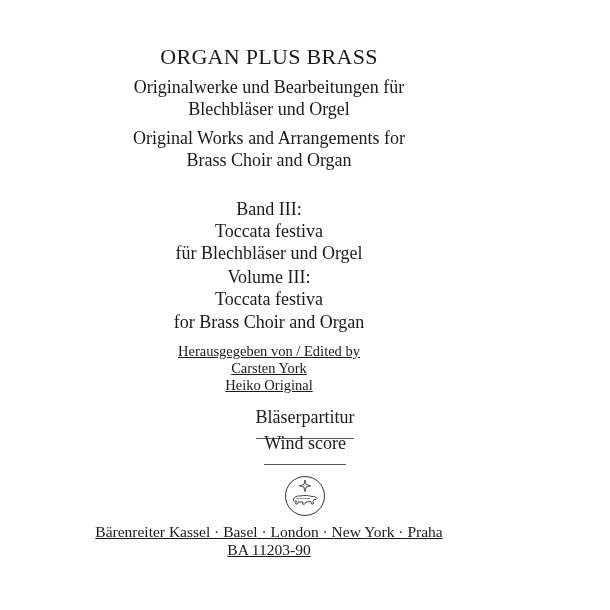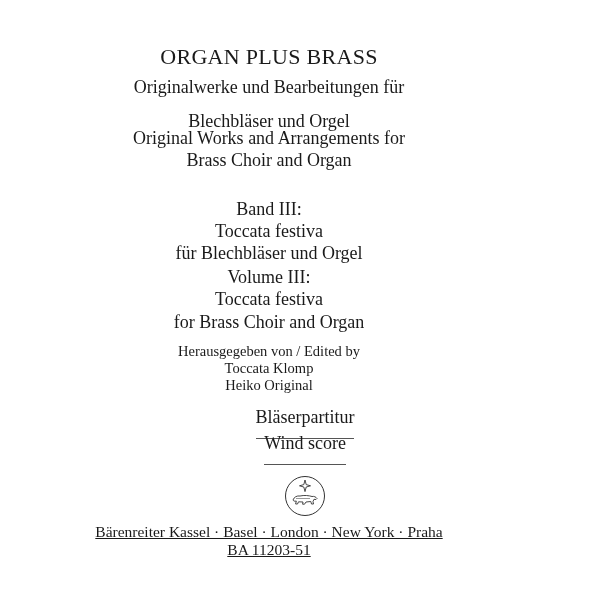--- a/index.html
+++ b/index.html
@@ -1,57 +1,57 @@
 <!DOCTYPE html>
 <html><head>
   <meta charset="utf-8">
   <style>
     html, body { margin: 0; padding: 0; background: #ffffff; }
     body { width: 610px; height: 610px; position: relative; overflow: hidden;
            font-family: "Liberation Serif", "DejaVu Serif", serif; color: #1a1a1a; }
     .line { position: absolute; left: 0; width: 538px; text-align: center; white-space: nowrap; line-height: 1; }
     .title { font-size: 22px; letter-spacing: 0.3px; }
     .sub { font-size: 18px; text-align: center; }
-    .small { font-size: 14.5px; }
+    .small { font-size: 14.5px; text-decoration: underline; }
     .pub { font-size: 15.5px; text-decoration: underline; }
     .rule-wrap { position: absolute; left: 0; width: 610px; text-align: center; }
     .ruled { display: inline-block; border-bottom: 1px solid #555; padding-bottom: 12px; font-size: 18px; line-height: 1; }
     .logo { position: absolute; left: 284px; top: 475px; width: 42px; height: 42px; }
   </style>
 </head>
 <body>
 
 <div>
   <div class="line title" style="top:46px">ORGAN PLUS BRASS</div>
 
   <div class="line sub" style="top:78px">Originalwerke und Bearbeitungen für</div>
-  <div class="line sub" style="top:112px">Blechbläser und Orgel</div>
+  <div class="line sub" style="top:100px">Blechbläser und Orgel</div>
   <div class="line sub" style="top:129px">Original Works and Arrangements for</div>
   <div class="line sub" style="top:151px">Brass Choir and Organ</div>
 
   <div class="line sub" style="top:200px">Band III:</div>
   <div class="line sub" style="top:222px">Toccata festiva</div>
   <div class="line sub" style="top:244px">für Blechbläser und Orgel</div>
   <div class="line sub" style="top:268px">Volume III:</div>
   <div class="line sub" style="top:290px">Toccata festiva</div>
   <div class="line sub" style="top:313px">for Brass Choir and Organ</div>
 
   <div class="line small" style="top:344px">Herausgegeben von / Edited by</div>
-  <div class="line small" style="top:361px">Toccata Klomp</div>
+  <div class="line small" style="top:361px">Carsten York</div>
   <div class="line small" style="top:378px">Heiko Original</div>
 
   <div class="rule-wrap" style="top:408px">
     <span class="ruled">Bläserpartitur</span>
   </div>
   <div class="rule-wrap" style="top:434px">
     <span class="ruled">Wind score</span>
   </div>
 
   <svg class="logo" viewBox="0 0 42 42">
     <circle cx="21" cy="21" r="19.5" fill="none" stroke="#333" stroke-width="1"></circle>
     <path d="M21 5 L22.2 9.6 L26.5 10.8 L22.2 12 L21 16.6 L19.8 12 L15.5 10.8 L19.8 9.6 Z" fill="none" stroke="#333" stroke-width="0.9"></path>
     <path d="M9 25 C10 22 13 20.5 16 21 C20 20 25 20.5 28 21.5 C30 21 32 22 33 23.5 L32 24.5 L30 24.3 L29 26.5 L29.5 29 L27.5 29 L26.8 26.5 L22 27 L20.5 29.2 L18.6 29.2 L19 27 L14.5 26.8 L13.5 29 L11.6 29 L12.3 26 C10.5 26.5 9.5 26 9 25 Z" fill="none" stroke="#333" stroke-width="0.9"></path>
     <path d="M12 23.5 L26 23.5" stroke="#333" stroke-width="0.5"></path>
   </svg>
 
   <div class="line pub" style="top:524px">Bärenreiter Kassel · Basel · London · New York · Praha</div>
-  <div class="line pub" style="top:542px">BA 11203-51</div>
+  <div class="line pub" style="top:542px">BA 11203-90</div>
 </div>
 
 </body></html>

